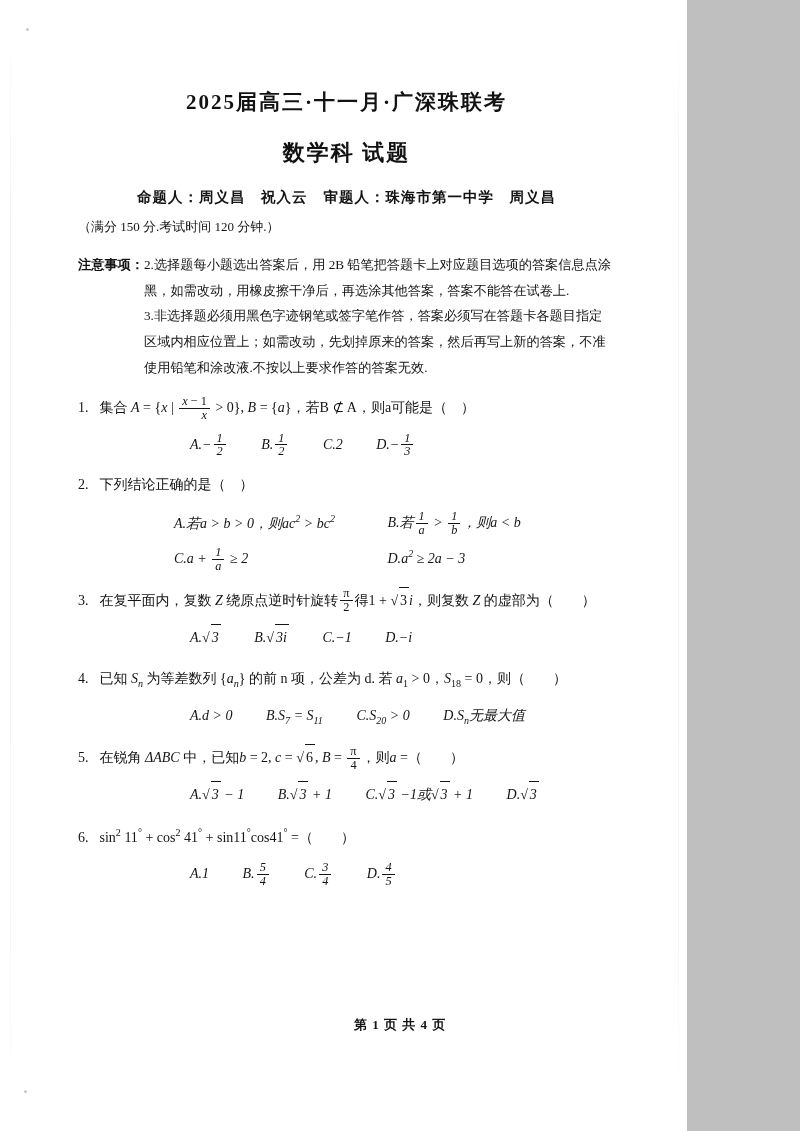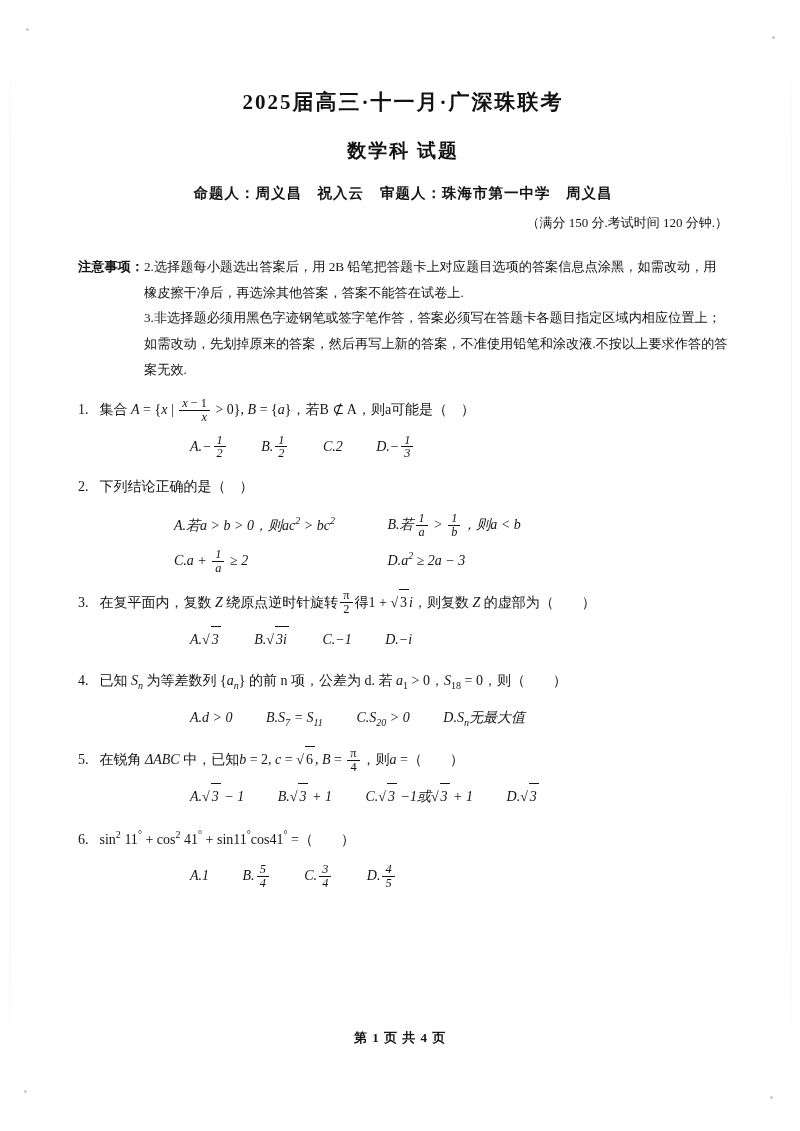--- a/index.html
+++ b/index.html
@@ -5,21 +5,21 @@
   html, body {
     margin: 0;
     padding: 0;
     background: #bfbfbf;
   }
   body {
     font-family: "Liberation Serif", "DejaVu Serif", serif;
   }
   .page {
     position: relative;
-    width: 800px;
+    width: 687px;
     height: 1131px;
     background: #ffffff;
     overflow: hidden;
     box-sizing: border-box;
     padding: 0;
   }
   
   .scan-edge {
     position: absolute;
     pointer-events: none;
@@ -36,45 +36,45 @@
   h1.doc-title {
     font-family: "Liberation Serif", "DejaVu Serif", serif;
     font-size: 21px;
     font-weight: bold;
     text-align: center;
     letter-spacing: 2px;
     margin: 36px 0 0 0;
     color: #121212;
   }
   h2.doc-subtitle {
-    font-size: 19px;
+    font-size: 22px;
     font-weight: bold;
     text-align: center;
     letter-spacing: 2px;
     margin: 22px 0 0 0;
     color: #121212;
   }
   .byline {
     text-align: center;
     font-size: 14.5px;
     font-weight: bold;
     margin-top: 20px;
     letter-spacing: 1px;
     color: #141414;
   }
   .byline .gap { display: inline-block; width: 16px; }
   .scoreline {
-    text-align: right;
+    text-align: left;
     font-size: 13px;
     margin-top: 11px;
     color: #141414;
   }
 
   .notice {
-    margin-top: 22px;
+    margin-top: 16px;
     font-size: 13.2px;
     line-height: 1.95;
     color: #141414;
   }
   .notice-label {
     font-weight: bold;
     float: left;
     width: 66px;
   }
   .notice-items {
@@ -134,21 +134,21 @@
     border-top: 1px solid #141414;
     padding: 0 2px 0 1px;
     margin-left: 1px;
   }
   .radic { font-style: normal; }
   sup.sup { font-size: .72em; vertical-align: super; }
   sub.sub { font-size: .72em; vertical-align: sub; }
 
   .footer {
     position: absolute;
-    bottom: 84px;
+    bottom: 97px;
     left: 0;
     width: 800px;
     text-align: center;
     font-size: 13px;
     font-weight: bold;
     letter-spacing: 1px;
     color: #141414;
   }
 </style>
 </head>

